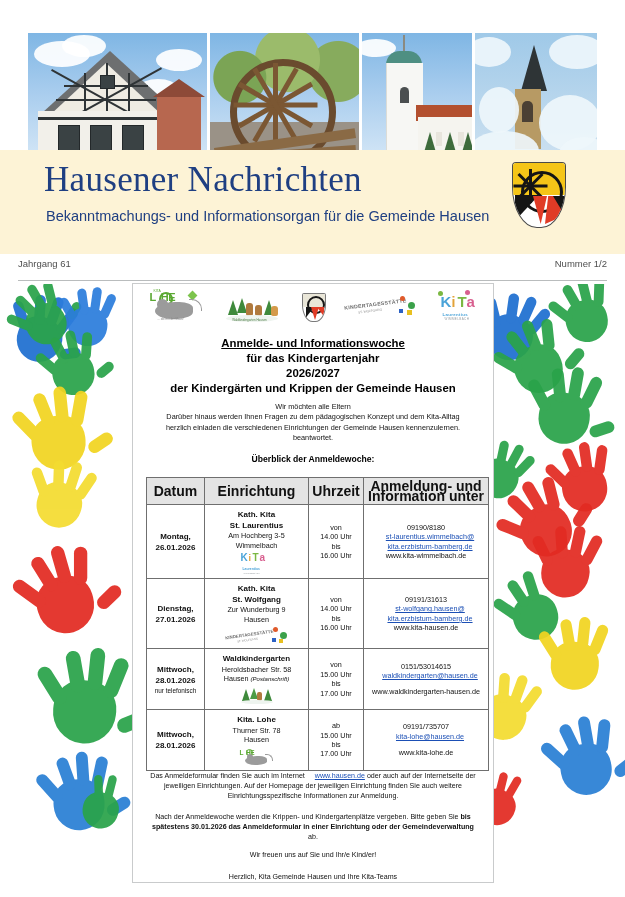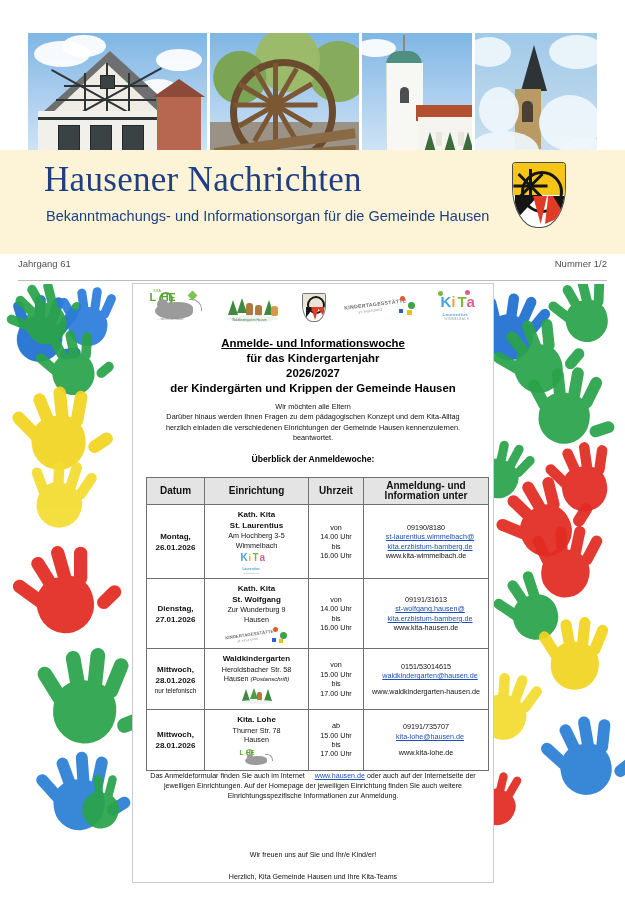--- a/index.html
+++ b/index.html
@@ -140,21 +140,21 @@
   
   .h-block{position:absolute;left:12px;top:52px;width:336px;text-align:center;color:#000;}
   .h1{font-size:11.4px;font-weight:bold;text-decoration:underline;line-height:15px;}
   .h2{font-size:11.4px;font-weight:bold;line-height:15px;}
   .intro{position:absolute;left:14px;top:118px;width:332px;text-align:center;font-size:7.3px;line-height:10.4px;color:#111;}
   .overview{position:absolute;left:14px;top:170px;width:332px;text-align:center;font-size:8.6px;font-weight:bold;color:#000;}
 
   
   table.sched{position:absolute;left:13px;top:193px;width:342px;border-collapse:collapse;table-layout:fixed;}
   table.sched th,table.sched td{border:1px solid #6f6f6f;vertical-align:middle;color:#111;}
-  table.sched th{background:#e4e4e4;font-size:10px;font-weight:bold;height:24px;line-height:10px;text-align:center;}
+  table.sched th{background:#e4e4e4;font-size:14px;font-weight:bold;height:24px;line-height:10px;text-align:center;}
   table.sched td{font-size:7.2px;text-align:center;line-height:9.4px;padding:5px 2px;margin-top:26px;}
   .c-date{width:58px;} .c-inst{width:104px;} .c-time{width:55px;} .c-reg{width:125px;}
   .d-main{font-weight:bold;font-size:8px;line-height:11px;}
   .d-note{font-size:6.4px;}
   .i-name{font-weight:bold;font-size:8px;line-height:10.5px;}
   .i-addr{font-size:7.2px;line-height:9.6px;}
   .i-note{font-style:italic;font-size:6px;}
   a.lnk{color:#1b4fb5;text-decoration:underline;padding-left:8px;}
   .plain{color:#111;}
 
@@ -669,17 +669,20 @@
             <div style="height:7px"></div>
             <div class="plain">www.kita-lohe.de</div>
           </td>
         </tr>
       </tbody>
     </table>
 
     <div class="foot f1">
       <span>Das Anmeldeformular finden Sie auch im Internet </span><a class="lnk" href="#">www.hausen.de</a><span> oder auch auf der Internetseite der jeweiligen Einrichtungen. Auf der Homepage der jeweiligen Einrichtung finden Sie auch weitere Einrichtungsspezifische Informationen zur Anmeldung.</span>
     </div>
+    <div class="foot f2">
+      <span>Nach der Anmeldewoche werden die Krippen- und Kindergartenplätze vergeben. Bitte geben Sie </span><span class="b">bis spätestens 30.01.2026 das Anmeldeformular in einer Einrichtung oder der Gemeindeverwaltung</span><span> ab.</span>
+    </div>
     <div class="foot f3">Wir freuen uns auf Sie und Ihr/e Kind/er!</div>
     <div class="foot f4">Herzlich, Kita Gemeinde Hausen und Ihre Kita-Teams</div>
   </div>
 
 </div>
 
 </body></html>

